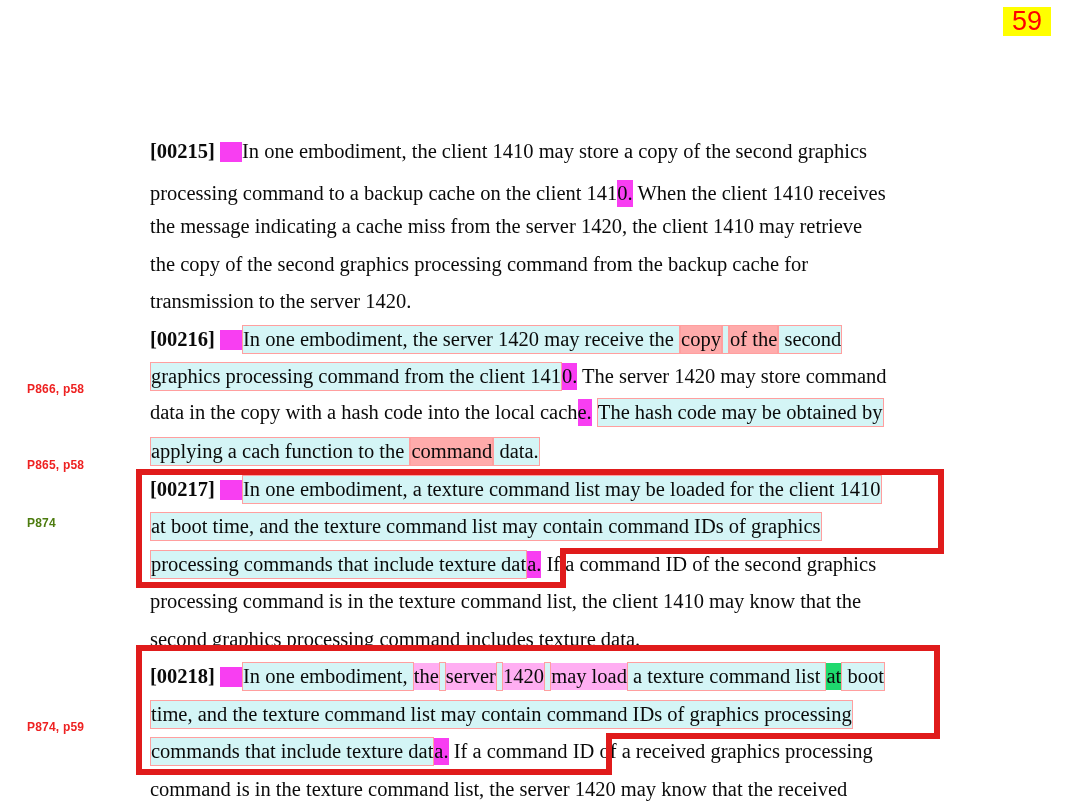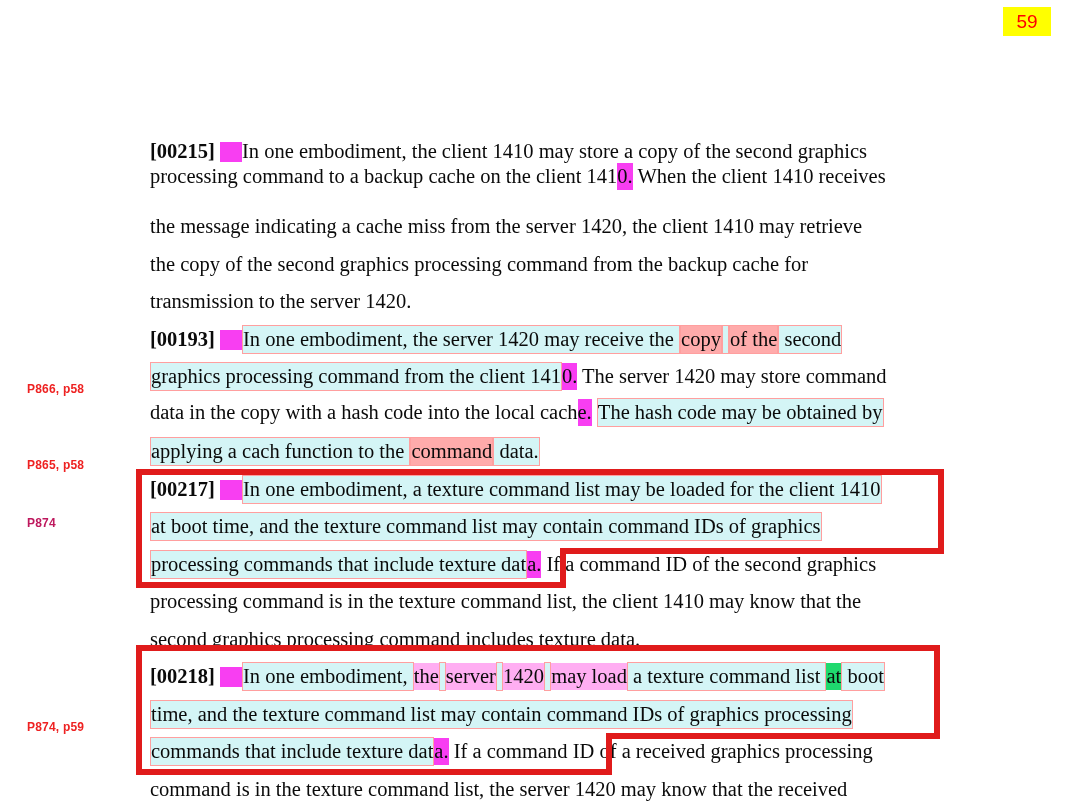--- a/index.html
+++ b/index.html
@@ -14,49 +14,49 @@
           box-shadow:0 -1px 0 #ff9f9f,0 1px 0 #ff9f9f;padding:2px 0 3px;}
   .r-magenta{background:#f83ef2;padding:2px 0 3px;}
   .r-pink{background:#ffaef2;padding:2px 0 3px;}
   .r-green{background:#1fd96e;padding:2px 0 3px;margin-top:32px;}
   .r-plain{}
   .r-block{display:inline-block;width:22px;height:20px;background:#f83ef2;vertical-align:-4px;}
   
   .note{position:absolute;left:27px;font-family:"Liberation Sans","DejaVu Sans",sans-serif;
         font-size:12px;font-weight:bold;letter-spacing:.2px;margin-top:35px;}
   .note-red{color:#ee2222;}
-  .note-blue{color:#be185d;}
+  .note-blue{color:#4d7c0f;}
   
   #badge{position:absolute;left:1003px;top:7px;width:48px;height:29px;background:#ffff00;
-         color:#ff0000;font-family:"Liberation Sans","DejaVu Sans",sans-serif;font-size:19px;
+         color:#ff0000;font-family:"Liberation Sans","DejaVu Sans",sans-serif;font-size:27px;
          text-align:center;line-height:29px;}
   
   .seg{position:absolute;background:#e01b1b;z-index:5;}
 </style>
 </head>
 <body>
 
 <div id="page">
 
   <div id="badge">59</div>
 
   <div id="notes">
       <div class="note note-red" style="top: 347px;">P866, p58</div>
       <div class="note note-red" style="top: 423px;">P865, p58</div>
       <div class="note note-blue" style="top: 481px;">P874</div>
       <div class="note note-red" style="top: 685px;">P874, p59</div>
     </div>
 
   <div id="doc">
       <div class="line" style="top: 138px;"><span class="r-bold">[00215] </span><span class="r-block"></span><span class="r-plain">In one embodiment, the client 1410 may store a copy of the second graphics</span></div>
-      <div class="line" style="top: 163px; text-align: center;"><span class="r-plain">processing command to a backup cache on the client 141</span><span class="r-magenta">0.</span><span class="r-plain"> When the client 1410 receives</span></div>
+      <div class="line" style="top: 180px; text-align: center;"><span class="r-plain">processing command to a backup cache on the client 141</span><span class="r-magenta">0.</span><span class="r-plain"> When the client 1410 receives</span></div>
       <div class="line" style="top: 213px;"><span class="r-plain">the message indicating a cache miss from the server 1420, the client 1410 may retrieve</span></div>
       <div class="line" style="top: 250.5px;"><span class="r-plain">the copy of the second graphics processing command from the backup cache for</span></div>
       <div class="line" style="top: 288px;"><span class="r-plain">transmission to the server 1420.</span></div>
-      <div class="line" style="top: 325.5px;"><span class="r-bold">[00193] </span><span class="r-block"></span><span class="r-cyan">In one embodiment, the server 1420 may receive the </span><span class="r-salmon">copy</span><span class="r-cyan"> </span><span class="r-salmon">of the</span><span class="r-cyan"> second</span></div>
+      <div class="line" style="top: 325.5px;"><span class="r-bold">[00216] </span><span class="r-block"></span><span class="r-cyan">In one embodiment, the server 1420 may receive the </span><span class="r-salmon">copy</span><span class="r-cyan"> </span><span class="r-salmon">of the</span><span class="r-cyan"> second</span></div>
       <div class="line" style="top: 363px;"><span class="r-cyan">graphics processing command from the client 141</span><span class="r-magenta">0.</span><span class="r-plain"> The server 1420 may store command</span></div>
       <div class="line" style="top: 399px;"><span class="r-plain">data in the copy with a hash code into the local cach</span><span class="r-magenta">e.</span><span class="r-plain"> </span><span class="r-cyan">The hash code may be obtained by</span></div>
       <div class="line" style="top: 438px;"><span class="r-cyan">applying a cach function to the </span><span class="r-salmon">command</span><span class="r-cyan"> data.</span></div>
       <div class="line" style="top: 475.5px;"><span class="r-bold">[00217] </span><span class="r-block"></span><span class="r-cyan">In one embodiment, a texture command list may be loaded for the client 1410</span></div>
       <div class="line" style="top: 513px;"><span class="r-cyan">at boot time, and the texture command list may contain command IDs of graphics</span></div>
       <div class="line" style="top: 550.5px;"><span class="r-cyan">processing commands that include texture dat</span><span class="r-magenta">a.</span><span class="r-plain"> If a command ID of the second graphics</span></div>
       <div class="line" style="top: 588px;"><span class="r-plain">processing command is in the texture command list, the client 1410 may know that the</span></div>
       <div class="line" style="top: 625.5px;"><span class="r-plain">second graphics processing command includes texture data.</span></div>
       <div class="line" style="top: 663px;"><span class="r-bold">[00218] </span><span class="r-block"></span><span class="r-cyan">In one embodiment, </span><span class="r-pink">the</span><span class="r-cyan"> </span><span class="r-pink">server</span><span class="r-cyan"> </span><span class="r-pink">1420</span><span class="r-cyan"> </span><span class="r-pink">may load</span><span class="r-cyan"> a texture command list </span><span class="r-green">at</span><span class="r-cyan"> boot</span></div>
       <div class="line" style="top: 700.5px;"><span class="r-cyan">time, and the texture command list may contain command IDs of graphics processing</span></div>

